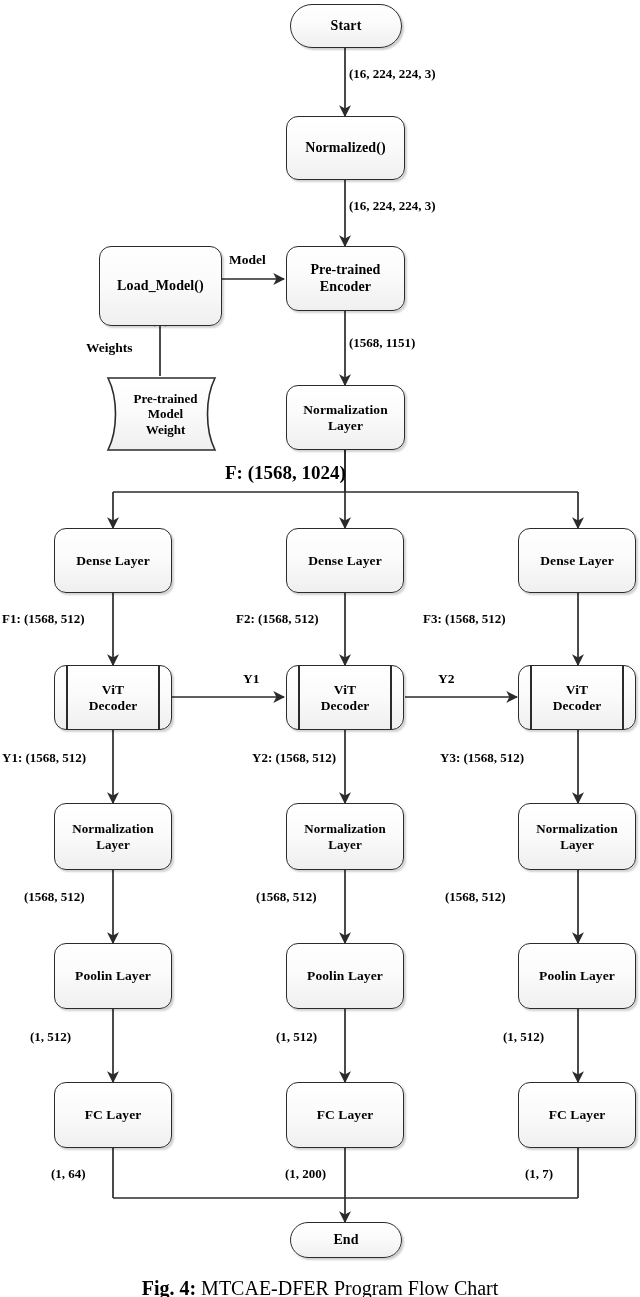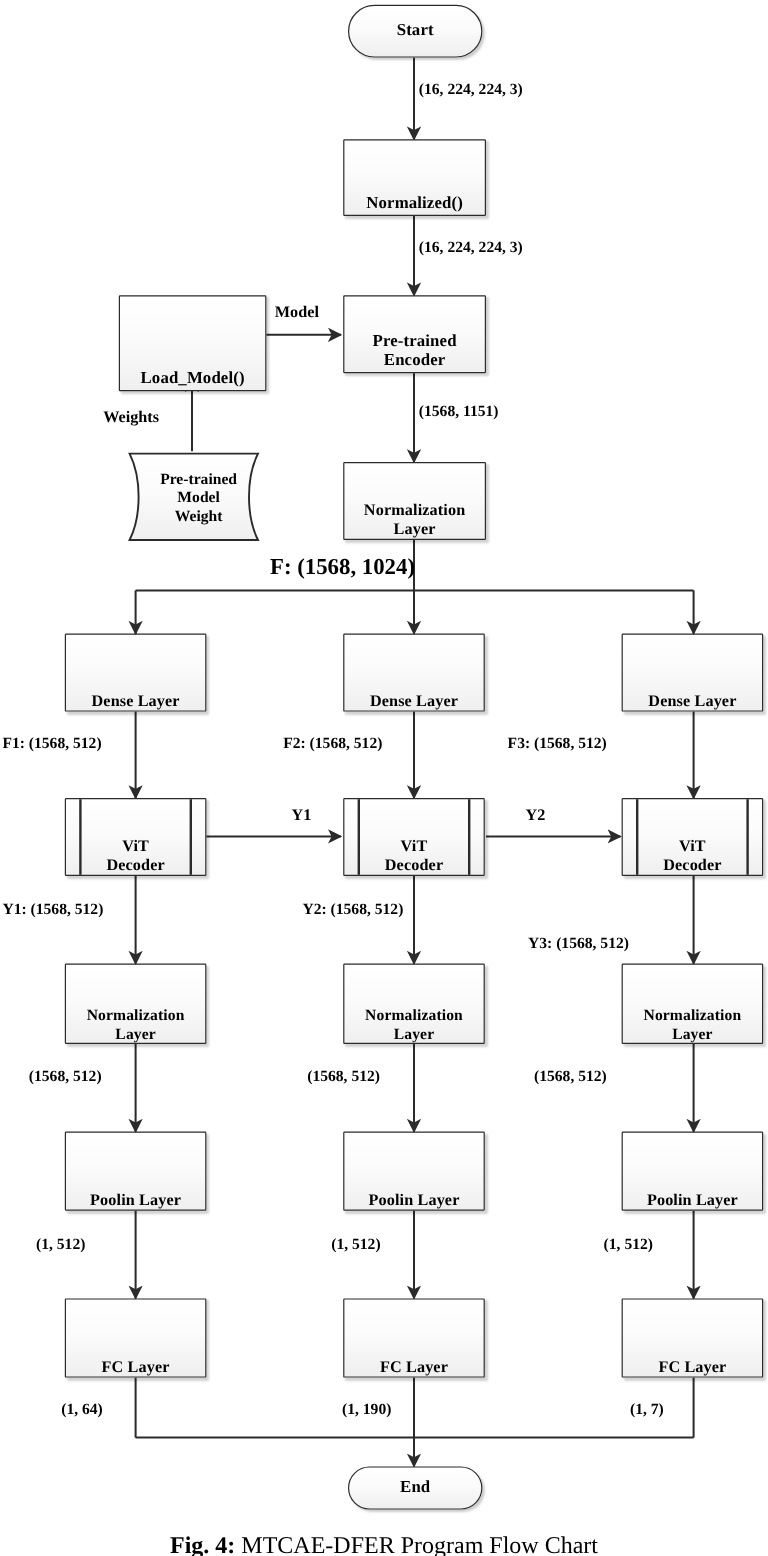--- a/index.html
+++ b/index.html
@@ -21,21 +21,21 @@
     background:linear-gradient(180deg,#ffffff 0%,#fbfbfb 45%,#efefef 100%);
     border:1.6px solid #2b2b2b;
     box-shadow:2px 2px 2px rgba(0,0,0,0.18);
     line-height:1.18;
     letter-spacing:.1px;
     z-index:3;
   }
   .node .lbl{display:block;padding:0 4px;}
 
   
-  .rect{border-radius:1px;align-items:flex-end;}
+  .rect{border-radius:12px;}
 
   
   .term{
     border-radius:999px;
     box-shadow:2px 2px 2px rgba(0,0,0,0.20);
   }
 
   
   .subr{position:absolute;}
   .subr .bar{
@@ -268,32 +268,32 @@
 
   <div class="elabel" style="left:2px;top:611px;font-size:13px;">F1: (1568, 512)</div>
   <div class="elabel" style="left:236px;top:611px;font-size:13px;">F2: (1568, 512)</div>
   <div class="elabel" style="left:423px;top:611px;font-size:13px;">F3: (1568, 512)</div>
 
   <div class="elabel" style="left:243px;top:671px;font-size:13.5px;">Y1</div>
   <div class="elabel" style="left:438px;top:671px;font-size:13.5px;">Y2</div>
 
   <div class="elabel" style="left:2px;top:750px;font-size:13px;">Y1: (1568, 512)</div>
   <div class="elabel" style="left:252px;top:750px;font-size:13px;">Y2: (1568, 512)</div>
-  <div class="elabel" style="left:440px;top:750px;font-size:13px;margin-top:28px;">Y3: (1568, 512)</div>
+  <div class="elabel" style="left:440px;top:750px;font-size:13px;">Y3: (1568, 512)</div>
 
   <div class="elabel" style="left:24px;top:889px;font-size:13px;">(1568, 512)</div>
   <div class="elabel" style="left:256px;top:889px;font-size:13px;">(1568, 512)</div>
   <div class="elabel" style="left:445px;top:889px;font-size:13px;">(1568, 512)</div>
 
   <div class="elabel" style="left:30px;top:1029px;font-size:13px;">(1, 512)</div>
   <div class="elabel" style="left:276px;top:1029px;font-size:13px;">(1, 512)</div>
   <div class="elabel" style="left:503px;top:1029px;font-size:13px;">(1, 512)</div>
 
   <div class="elabel" style="left:51px;top:1166px;font-size:13px;">(1, 64)</div>
-  <div class="elabel" style="left:285px;top:1166px;font-size:13px;">(1, 190)</div>
+  <div class="elabel" style="left:285px;top:1166px;font-size:13px;">(1, 200)</div>
   <div class="elabel" style="left:525px;top:1166px;font-size:13px;">(1, 7)</div>
 
   <div class="caption" style="top:1277px;font-size:20px;">
     <b>Fig. 4:</b>
     <span>MTCAE-DFER Program Flow Chart</span>
   </div>
 
 </div>
 
 </body></html>

